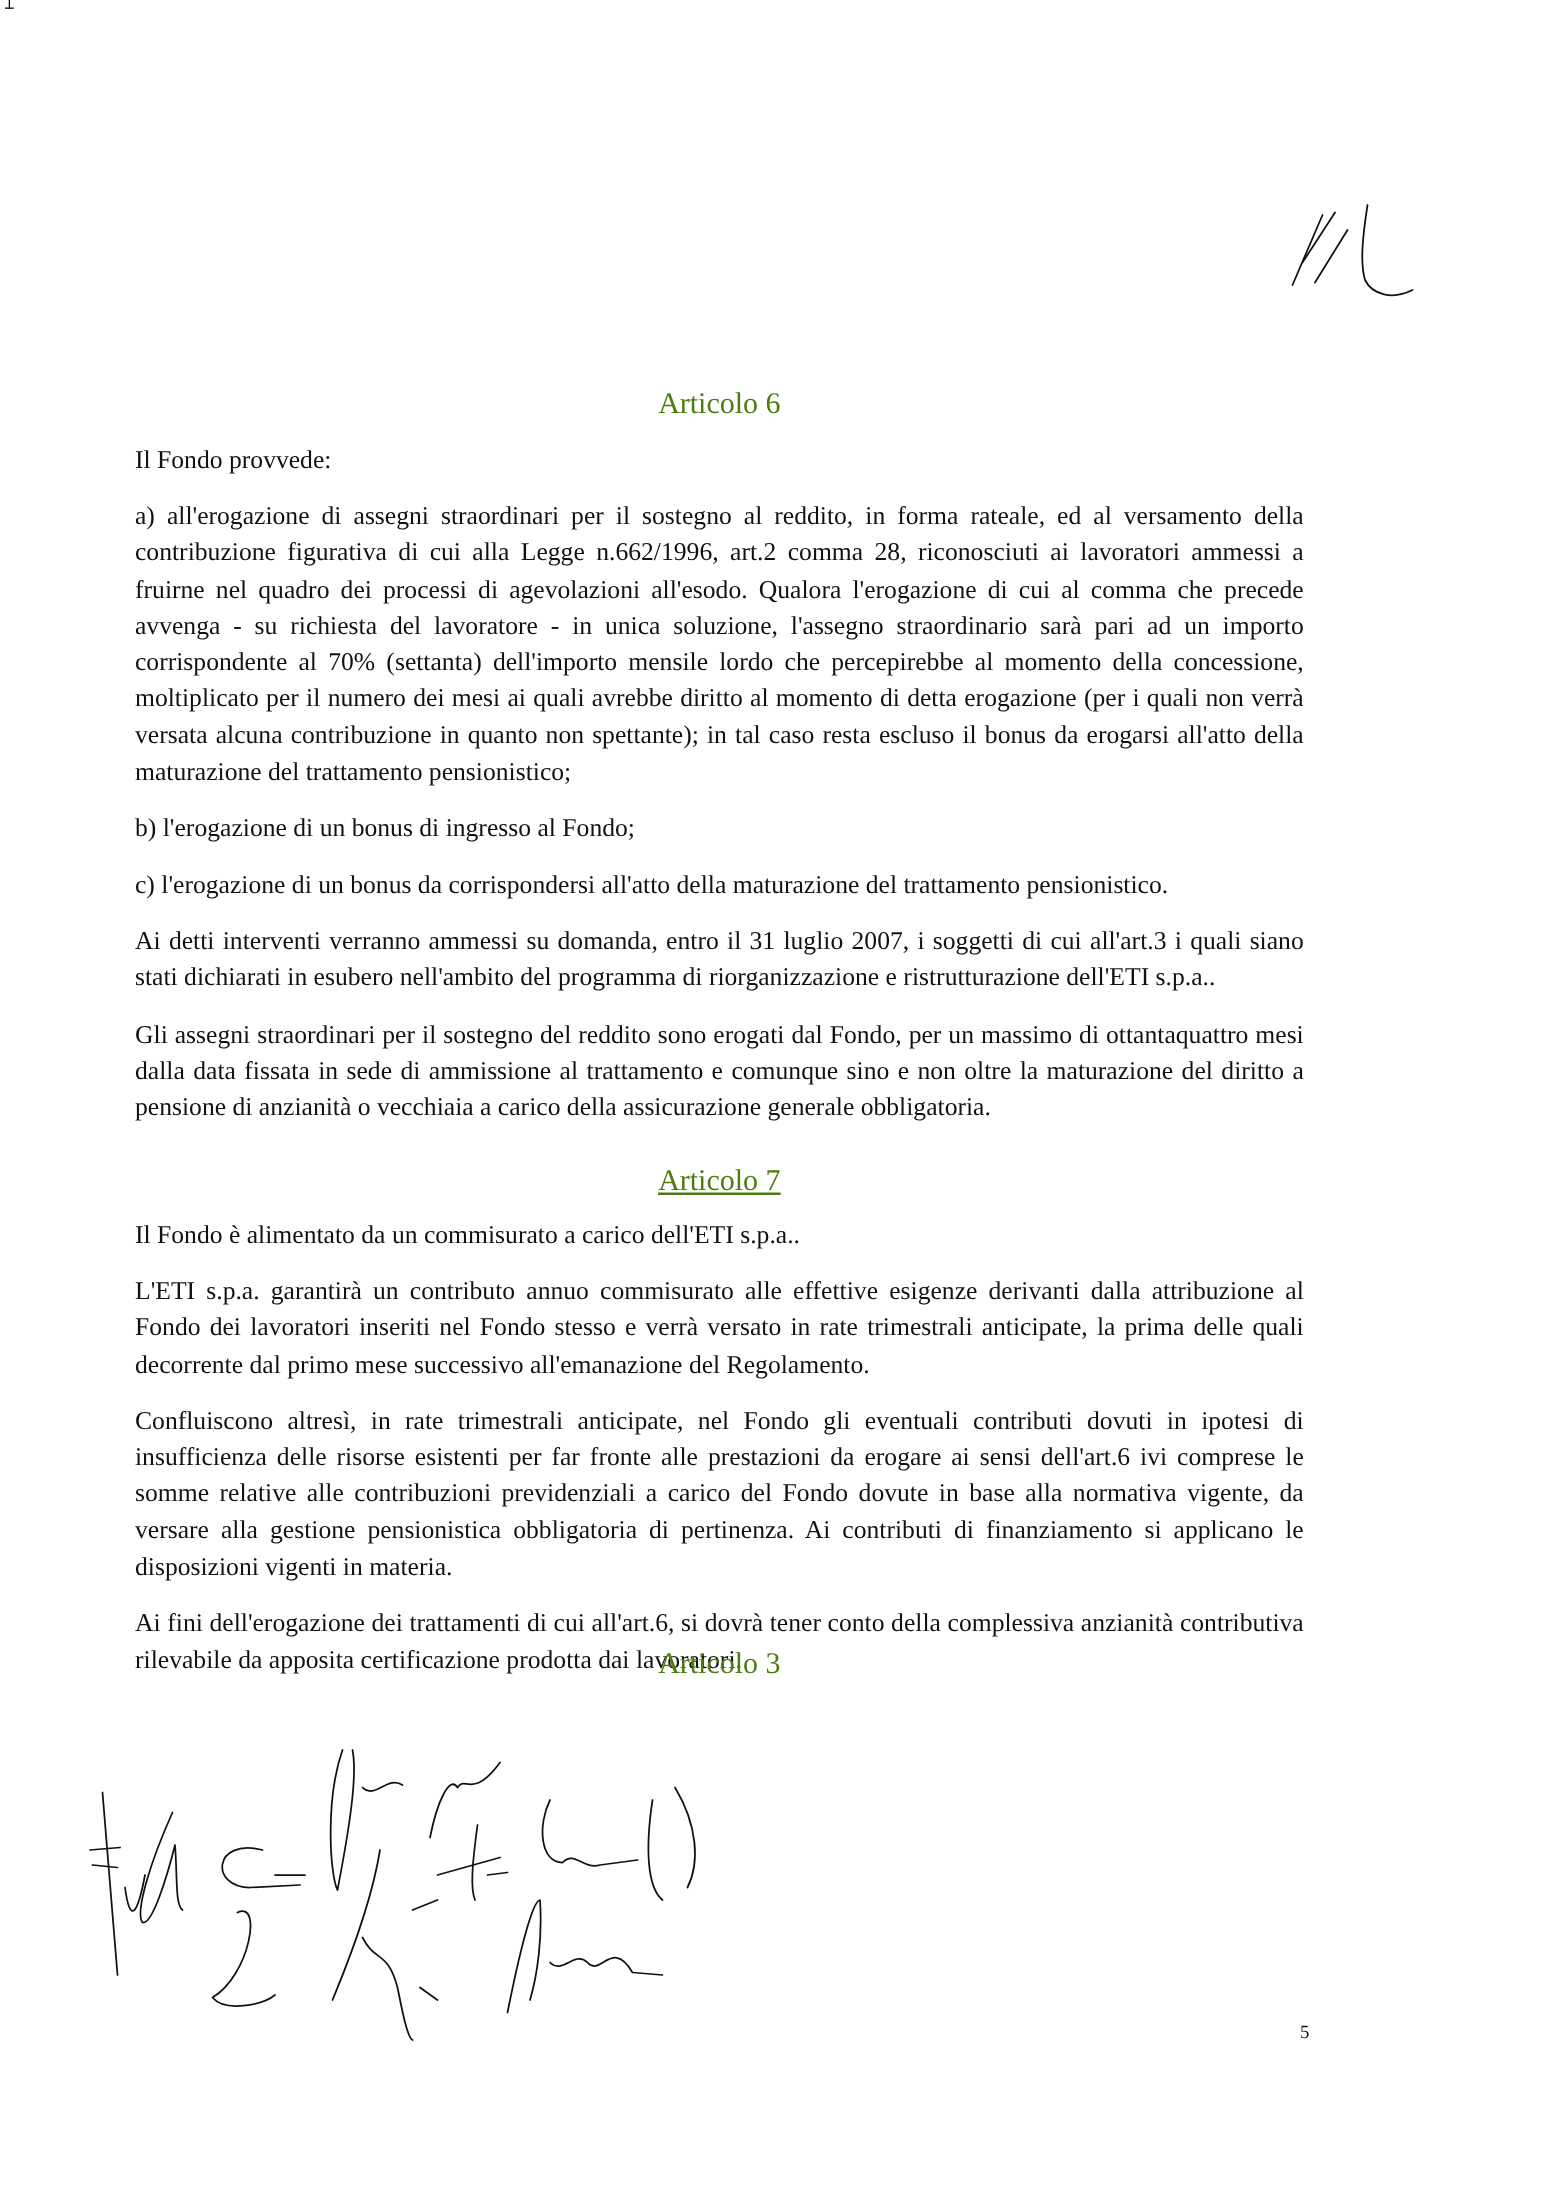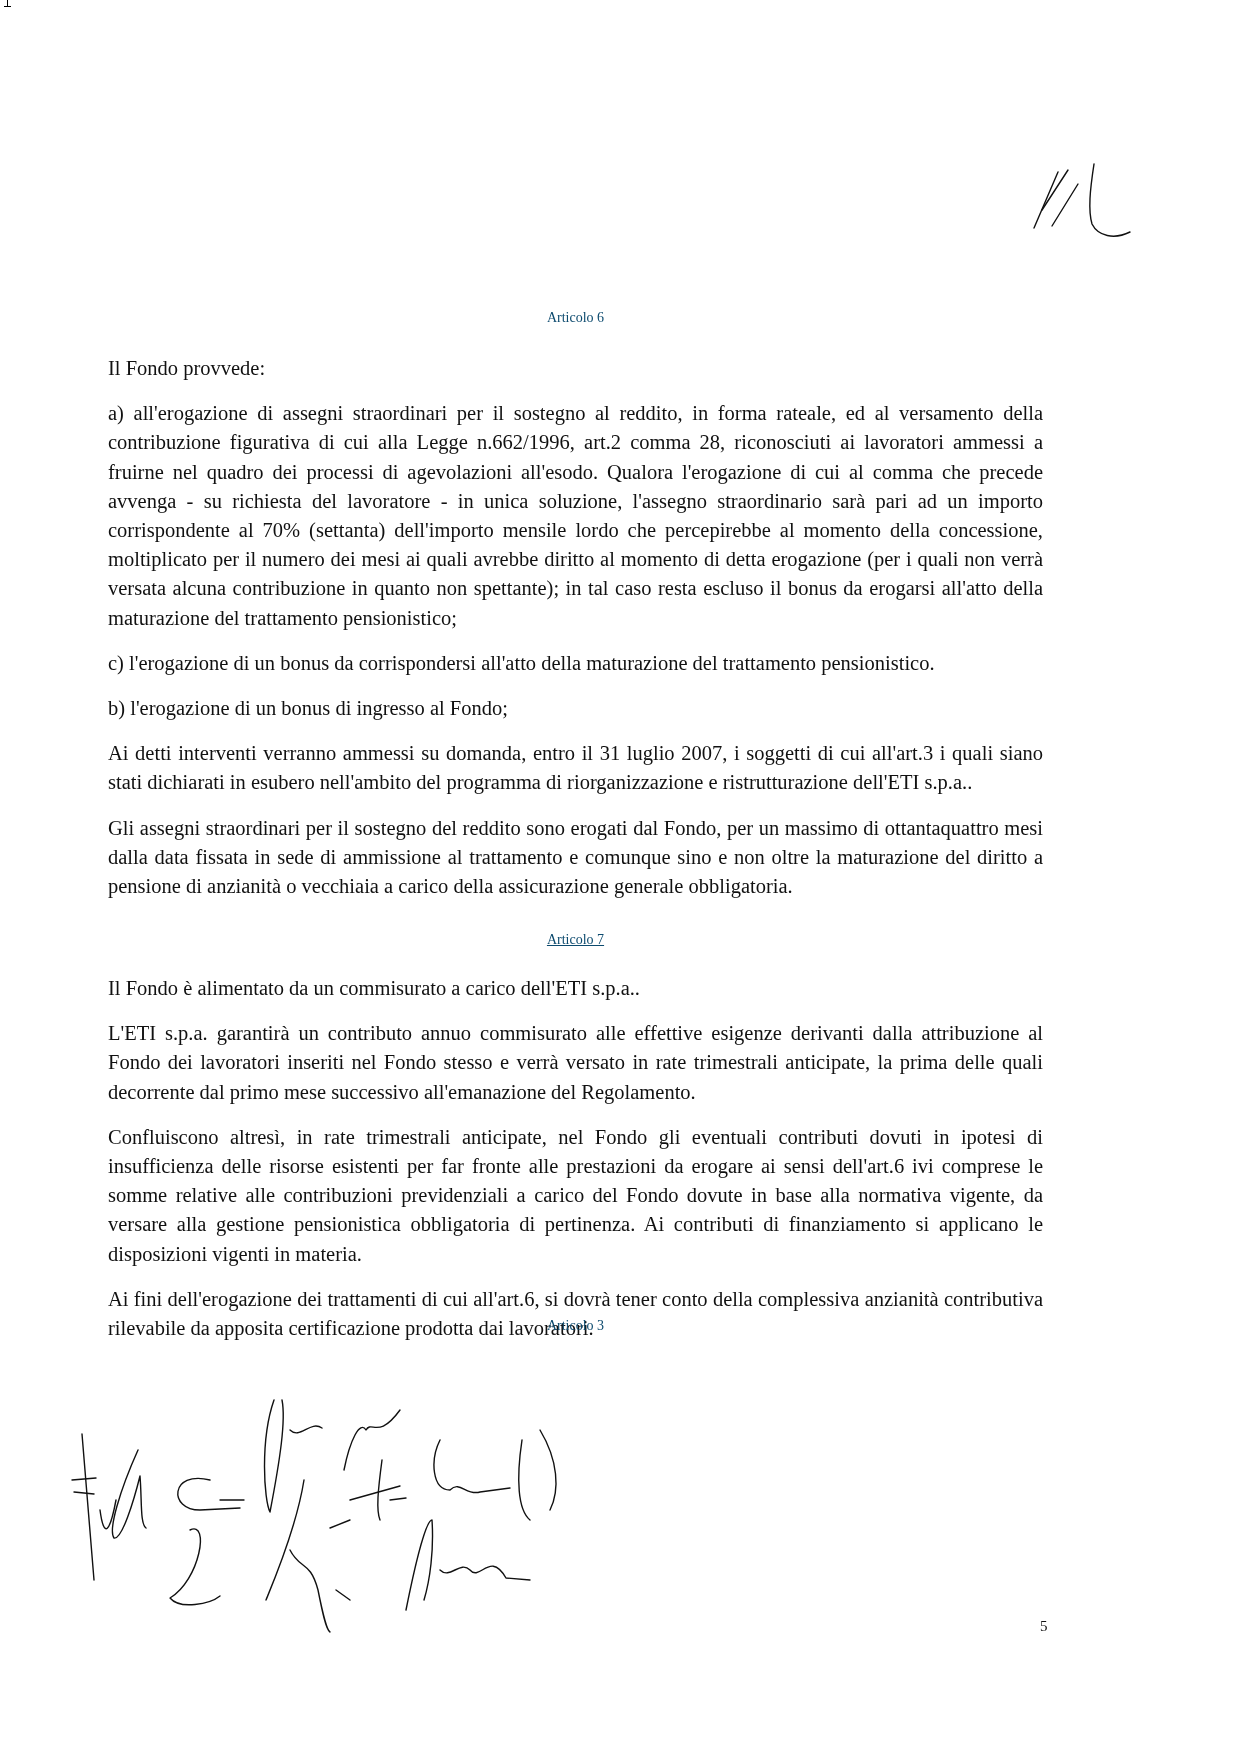--- a/index.html
+++ b/index.html
@@ -7,21 +7,21 @@
   .page { position: absolute; left: 0; top: 0; width: 1248px; height: 1754px; background: #fff; }
   .corner-mark { position: absolute; left: 7px; top: 0; width: 1px; height: 7px; background: #000; }
   .corner-mark::after { content: ""; position: absolute; left: -3px; top: 6px; width: 7px; height: 1px; background: #000; }
   .text-block {
     position: absolute; left: 92px; width: 967px;
     font-family: "Liberation Serif", serif; font-size: 20.5px; line-height: 29.2px;
     color: #111; text-align: justify;
   }
   .heading {
     position: absolute; left: 92px; width: 967px; text-align: center;
-    font-family: "Liberation Serif", serif; font-size: 14px; color: #0c4a6e;
+    font-family: "Liberation Serif", serif; font-size: 24px; color: #4d7c0f;
   }
   .para { margin: 16px; }
   .page-number {
     position: absolute; left: 1040px; top: 1618px;
     font-family: "Liberation Serif", serif; font-size: 15px; color: #111;
   }
   svg.sig { position: absolute; overflow: visible; }
   svg.sig path { fill: none; stroke: #111; stroke-width: 1.4; stroke-linecap: round; stroke-linejoin: round; }
 </style>
 </head>
@@ -34,22 +34,22 @@
     <path d="M4 68 L28 12"></path>
     <path d="M12 50 L38 10"></path>
     <path d="M22 66 L48 24"></path>
     <path d="M64 4 C60 30 58 50 62 64 C68 76 84 80 100 72"></path>
   </svg>
 
   <div class="heading" style="top:310px;">Articolo 6</div>
   <div class="text-block" style="top:338px;">
     <p class="para">Il Fondo provvede:</p>
     <p class="para">a) all'erogazione di assegni straordinari per il sostegno al reddito, in forma rateale, ed al versamento della contribuzione figurativa di cui alla Legge n.662/1996, art.2 comma 28, riconosciuti ai lavoratori ammessi a fruirne nel quadro dei processi di agevolazioni all'esodo. Qualora l'erogazione di cui al comma che precede avvenga - su richiesta del lavoratore - in unica soluzione, l'assegno straordinario sarà pari ad un importo corrispondente al 70% (settanta) dell'importo mensile lordo che percepirebbe al momento della concessione, moltiplicato per il numero dei mesi ai quali avrebbe diritto al momento di detta erogazione (per i quali non verrà versata alcuna contribuzione in quanto non spettante); in tal caso resta escluso il bonus da erogarsi all'atto della maturazione del trattamento pensionistico;</p>
+    <p class="para">b) l'erogazione di un bonus di ingresso al Fondo;</p>
     <p class="para">c) l'erogazione di un bonus da corrispondersi all'atto della maturazione del trattamento pensionistico.</p>
-    <p class="para">b) l'erogazione di un bonus di ingresso al Fondo;</p>
     <p class="para">Ai detti interventi verranno ammessi su domanda, entro il 31 luglio 2007, i soggetti di cui all'art.3 i quali siano stati dichiarati in esubero nell'ambito del programma di riorganizzazione e ristrutturazione dell'ETI s.p.a..</p>
     <p class="para">Gli assegni straordinari per il sostegno del reddito sono erogati dal Fondo, per un massimo di ottantaquattro mesi dalla data fissata in sede di ammissione al trattamento e comunque sino e non oltre la maturazione del diritto a pensione di anzianità o vecchiaia a carico della assicurazione generale obbligatoria.</p>
   </div>
 
   <div class="heading" style="top:932px;text-decoration:underline;">Articolo 7</div>
   <div class="text-block" style="top:958px;">
     <p class="para">Il Fondo è alimentato da un commisurato a carico dell'ETI s.p.a..</p>
     <p class="para">L'ETI s.p.a. garantirà un contributo annuo commisurato alle effettive esigenze derivanti dalla attribuzione al Fondo dei lavoratori inseriti nel Fondo stesso e verrà versato in rate trimestrali anticipate, la prima delle quali decorrente dal primo mese successivo all'emanazione del Regolamento.</p>
     <p class="para">Confluiscono altresì, in rate trimestrali anticipate, nel Fondo gli eventuali contributi dovuti in ipotesi di insufficienza delle risorse esistenti per far fronte alle prestazioni da erogare ai sensi dell'art.6 ivi comprese le somme relative alle contribuzioni previdenziali a carico del Fondo dovute in base alla normativa vigente, da versare alla gestione pensionistica obbligatoria di pertinenza. Ai contributi di finanziamento si applicano le disposizioni vigenti in materia.</p>
     <p class="para">Ai fini dell'erogazione dei trattamenti di cui all'art.6, si dovrà tener conto della complessiva anzianità contributiva rilevabile da apposita certificazione prodotta dai lavoratori.</p>

